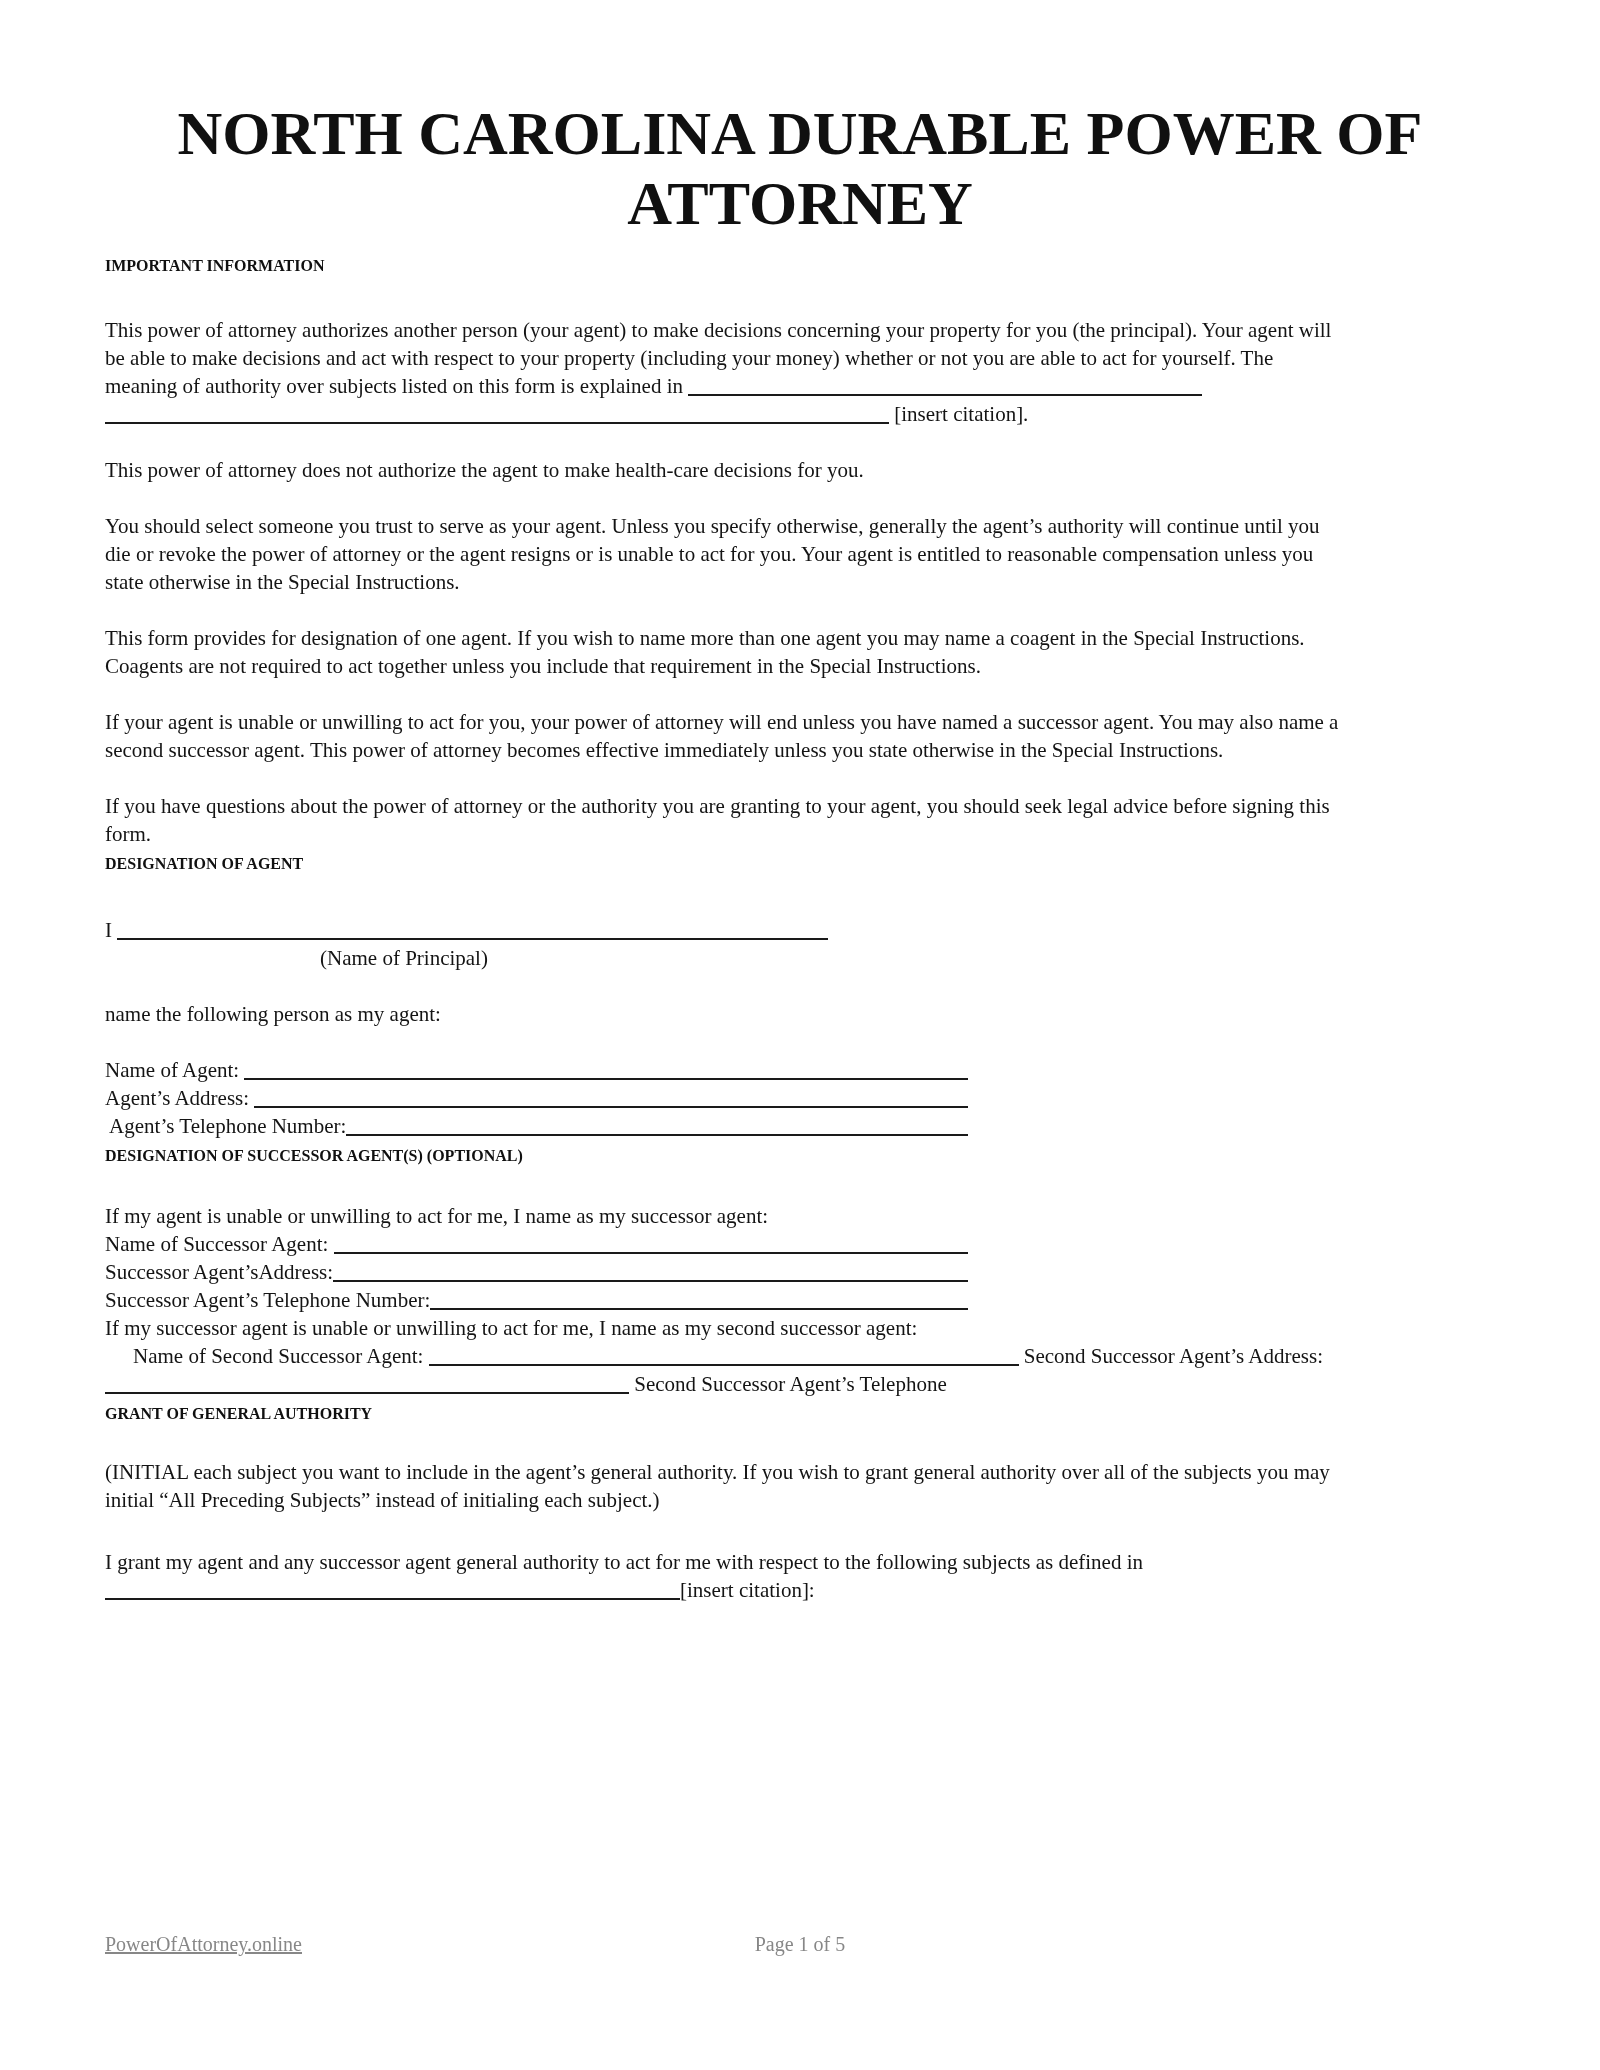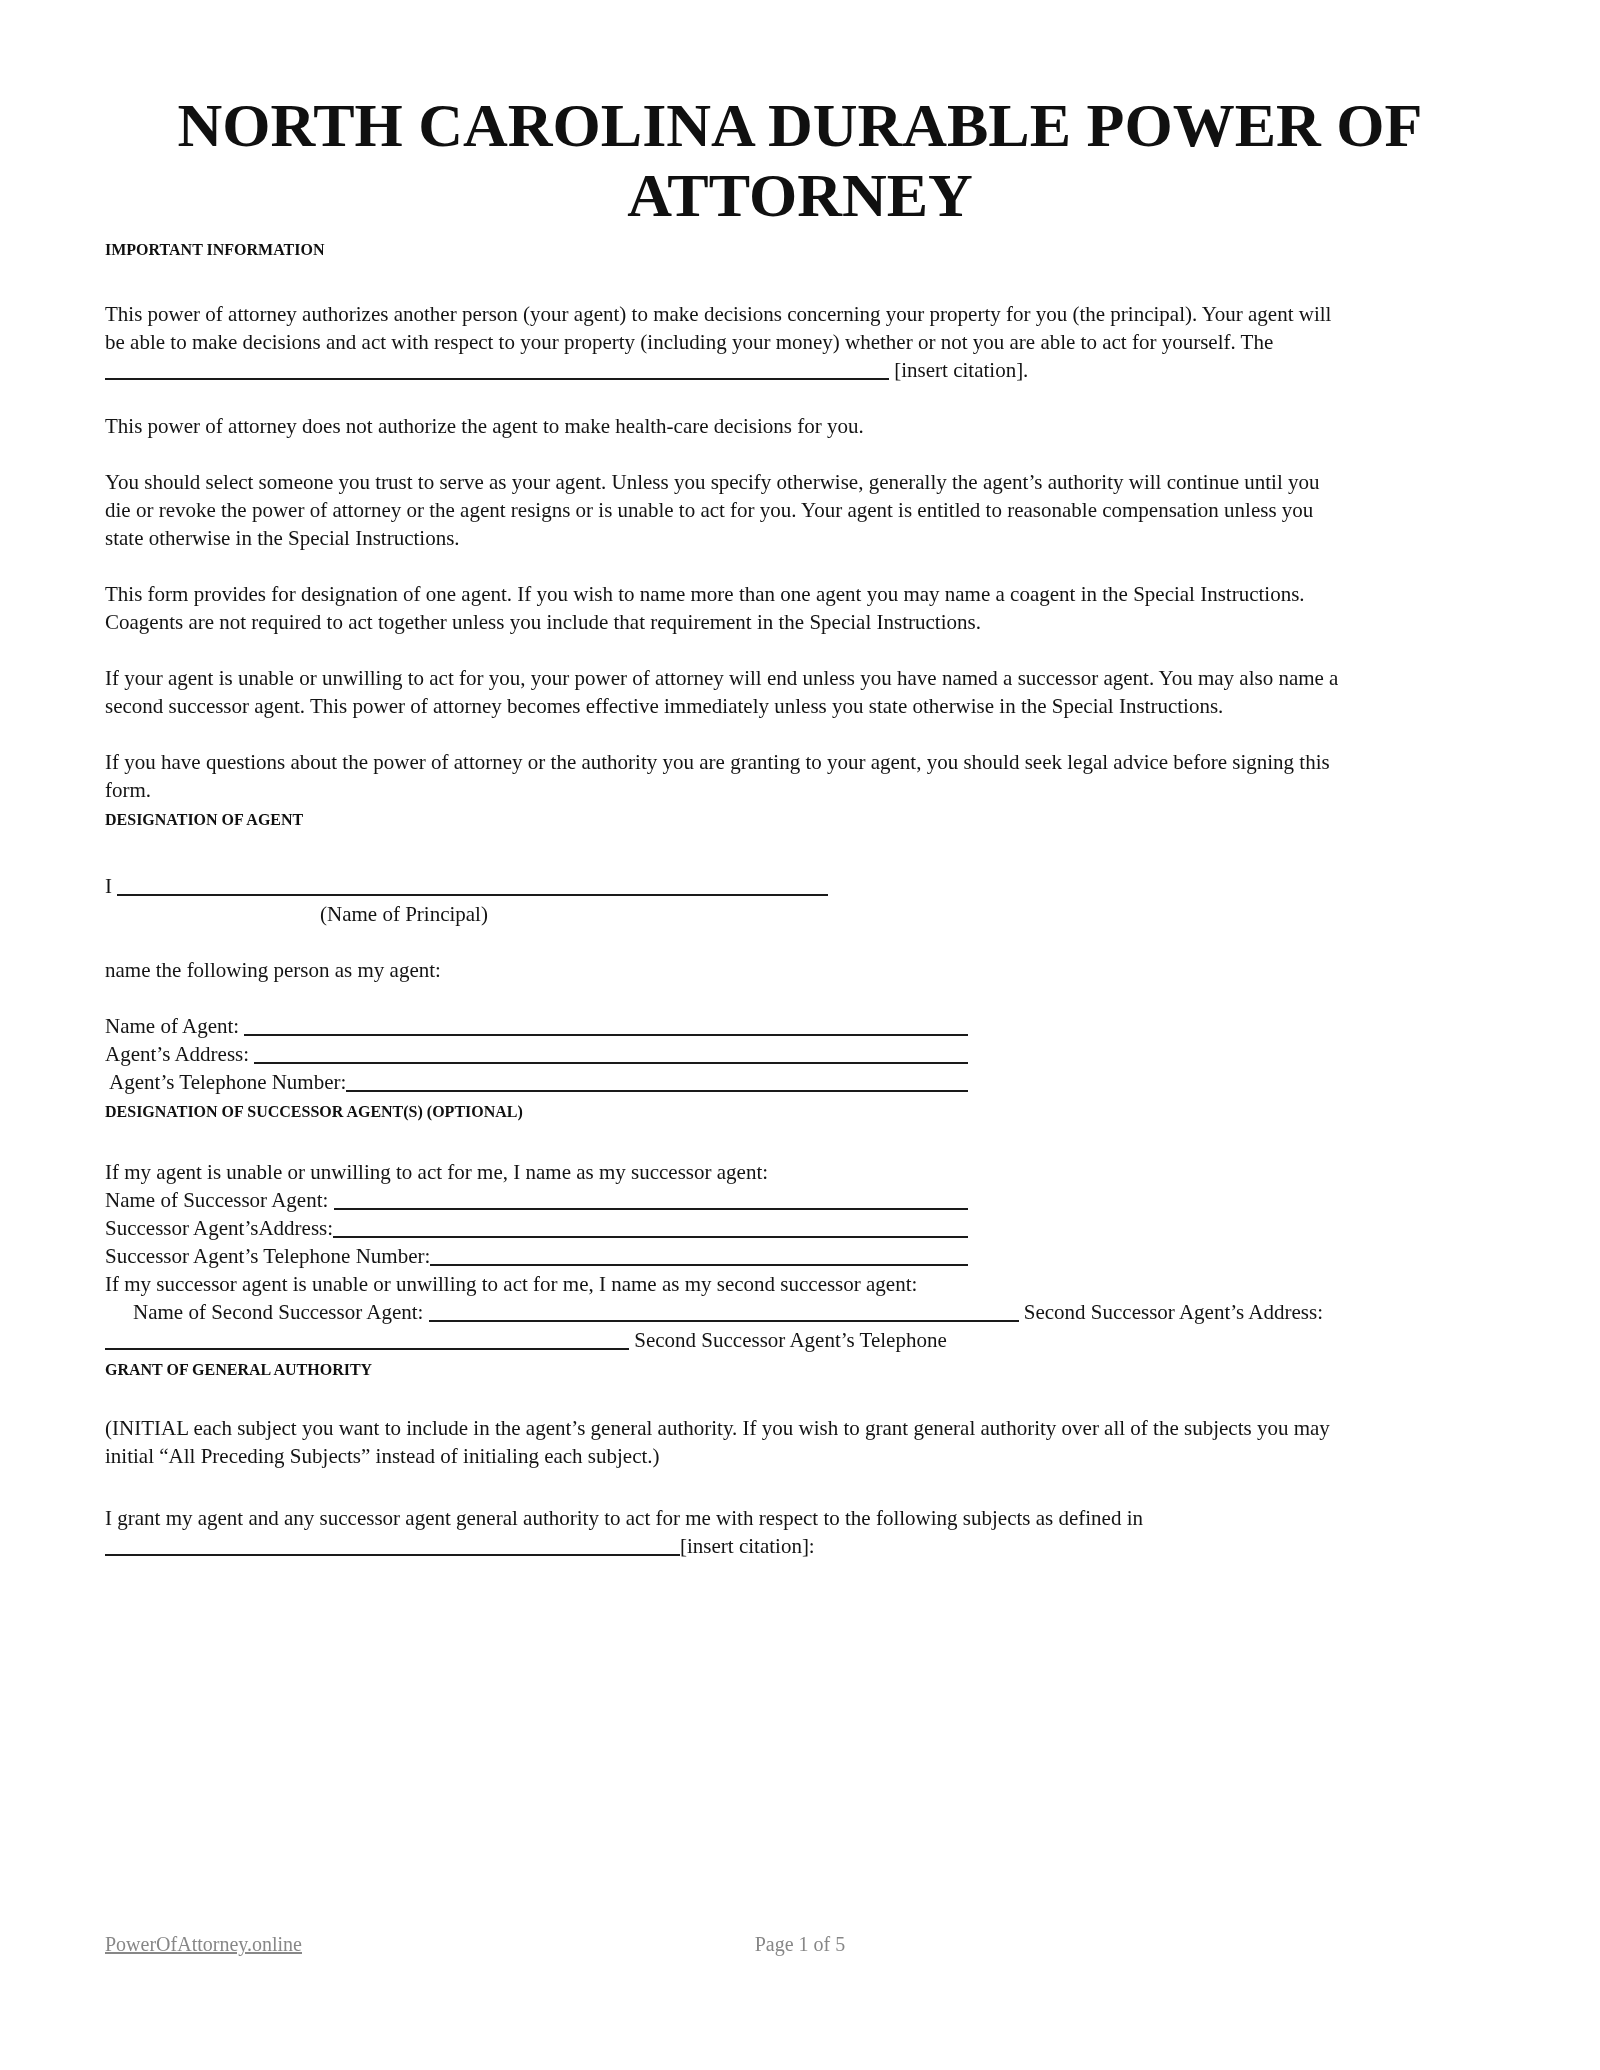--- a/index.html
+++ b/index.html
@@ -4,21 +4,21 @@
 <style>
   html,body{margin:0;padding:0;background:#e8e8e8;}
   .page{
     width:1600px;height:2070px;position:relative;background:#ffffff;
     overflow:hidden;color:#141414;
     font-family:"Liberation Serif","DejaVu Serif",serif;
     font-size:21px;line-height:28px;
     box-sizing:border-box;padding:86px 105px 0 105px;
   }
   h1.doc-title{
-    margin:4px;font-size:62px;line-height:70px;font-weight:bold;
+    margin:12px;font-size:62px;line-height:70px;font-weight:bold;
     text-align:center;color:#101010;
   }
   h1.doc-title span{display:block;}
   h2.sec{
     margin:0;font-size:16px;line-height:32px;font-weight:bold;color:#101010;
   }
   .mt-h2a{margin-top:115px;}   
   .mt-h2b{margin-top:36px;}    
   .mt-h2c{margin-top:44px;}    
   .mt-h2d{margin-top:52px;}    
@@ -56,20 +56,24 @@
   <h1 class="doc-title">
     <span>NORTH CAROLINA DURABLE POWER OF</span>
     <span>ATTORNEY</span>
   </h1>
 
   <h2 class="sec mt-h2a">IMPORTANT INFORMATION</h2>
 
   <div class="p first">
     <div class="ln">This power of attorney authorizes another person (your agent) to make decisions concerning your property for you (the principal). Your agent will</div>
     <div class="ln">be able to make decisions and act with respect to your property (including your money) whether or not you are able to act for yourself. The</div>
+    <div class="fl w-cite1">
+      <span>meaning of authority over subjects listed on this form is explained in </span>
+      <span class="bl"></span>
+    </div>
     <div class="fl">
       <span class="bl fixed" style="width:784px"></span>
       <span> [insert citation].</span>
     </div>
   </div>
 
   <div class="p">
     <div class="ln">This power of attorney does not authorize the agent to make health-care decisions for you.</div>
   </div>
 

